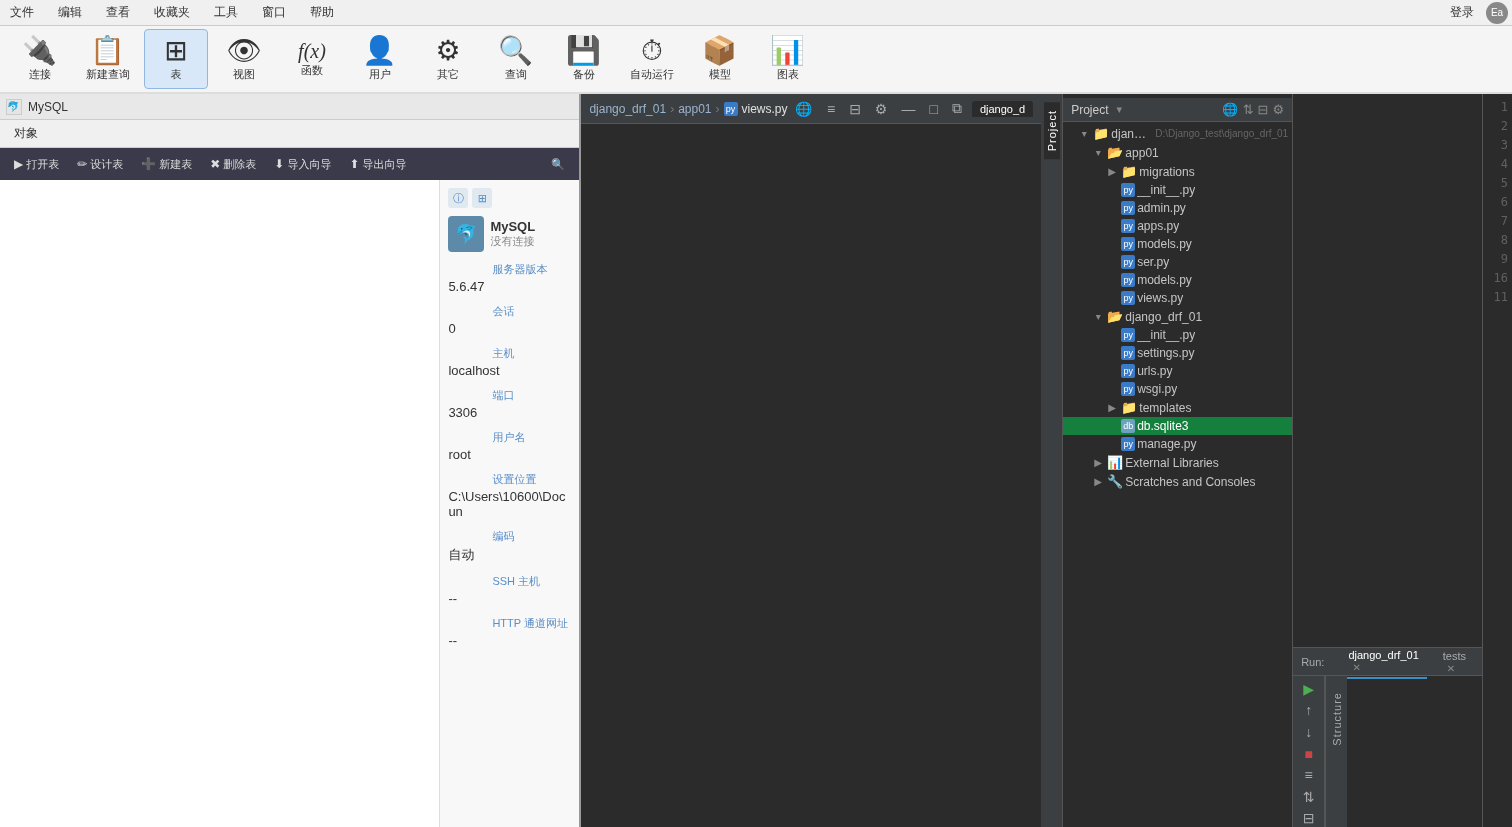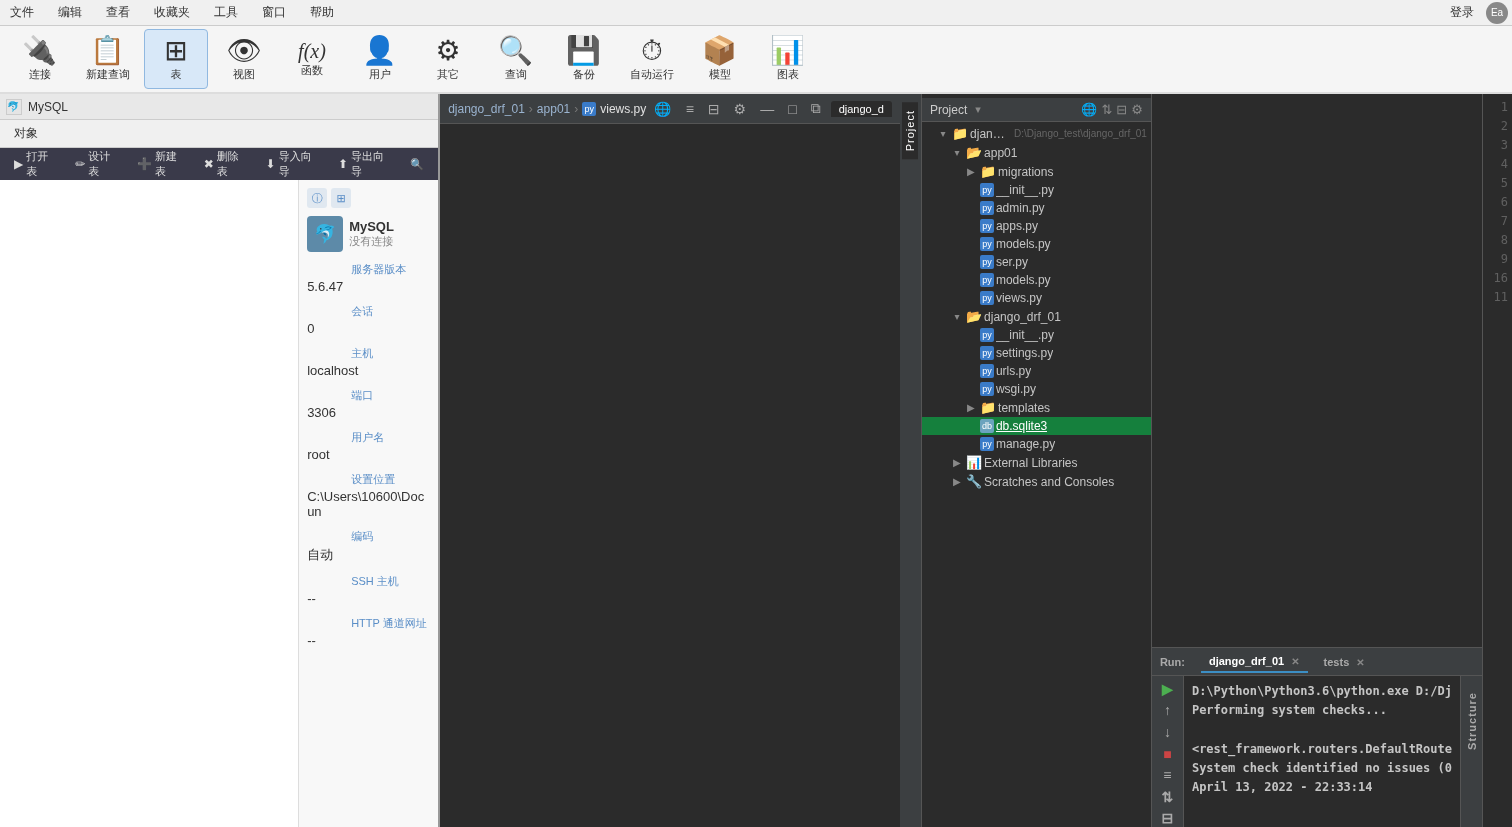--- a/index.html
+++ b/index.html
@@ -109,21 +109,21 @@
     }
     .tree-header {
       display: flex; align-items: center; background: #3c3f41; padding: 4px 8px;
       font-size: 12px; color: #ccc; gap: 4px; margin-bottom: 2px; border-bottom: 1px solid #555;
     }
     .tree-item {
       display: flex; align-items: center; padding: 2px 4px; cursor: pointer;
       font-size: 12px; color: #c5c5c5; gap: 2px; white-space: nowrap;
     }
     .tree-item.selected { background: #15803d; color: #fff; }
-    .tree-item.selected .tree-item-text { color: #fff; text-decoration: underline; }
+    .tree-item.selected .tree-item-text { color: #fff; }
     .tree-arrow { width: 14px; text-align: center; color: #888; font-size: 10px; flex-shrink: 0; }
     .tree-folder-icon { color: #8ab4d8; font-size: 13px; flex-shrink: 0; }
     .tree-file-icon { width: 14px; height: 14px; border-radius: 2px; display: inline-flex; align-items: center; justify-content: center; font-size: 9px; flex-shrink: 0; }
     .py-icon { background: #3a7bc8; color: white; }
     .db-icon { background: #6ba3be; color: white; }
     .tree-item-text { font-size: 12px; overflow: hidden; text-overflow: ellipsis; }
     .indent-1 { padding-left: 14px; }
     .indent-2 { padding-left: 28px; }
     .indent-3 { padding-left: 42px; }
 
@@ -469,21 +469,21 @@
           <span class="tree-item-text">External Libraries</span>
         </div>
 
         <div class="tree-item indent-2">
           <span class="tree-arrow">▶</span>
           <span style="font-size:13px;color:#c08020;">🔧</span>
           <span class="tree-item-text">Scratches and Consoles</span>
         </div>
       </div>
 
-      <div style="display:flex;flex-direction:column;flex:1;overflow:hidden;font-weight:bold;">
+      <div style="display:flex;flex-direction:column;flex:1;overflow:hidden;">
 
         <div style="flex:1;background:#2b2b2b;position:relative;overflow:hidden;">
           
         </div>
 
         <div class="run-panel">
           <div class="run-tabs">
             <span class="run-label">Run:</span>
             <div class="run-tab active">
               <span>django_drf_01</span>
@@ -497,28 +497,20 @@
           <div class="run-body">
             <div class="run-actions">
               <div class="run-action-btn" style="color:#4caf50;">▶</div>
               <div class="run-action-btn">↑</div>
               <div class="run-action-btn">↓</div>
               <div class="run-action-btn red">■</div>
               <div class="run-action-btn">≡</div>
               <div class="run-action-btn">⇅</div>
               <div class="run-action-btn">⊟</div>
             </div>
-            <div class="run-content">
-              <div class="run-line">D:\Python\Python3.6\python.exe D:/Dj</div>
-              <div class="run-line">Performing system checks...</div>
-              <div class="run-line">&nbsp;</div>
-              <div class="run-line">&lt;rest_framework.routers.DefaultRoute</div>
-              <div class="run-line">System check identified no issues (0</div>
-              <div class="run-line">April 13, 2022 - 22:33:14</div>
-            </div>
 
             <div class="structure-tab">
               <span class="structure-label">Structure</span>
             </div>
           </div>
         </div>
       </div>
 
       <div class="line-numbers">
         <span class="line-num">1</span>

